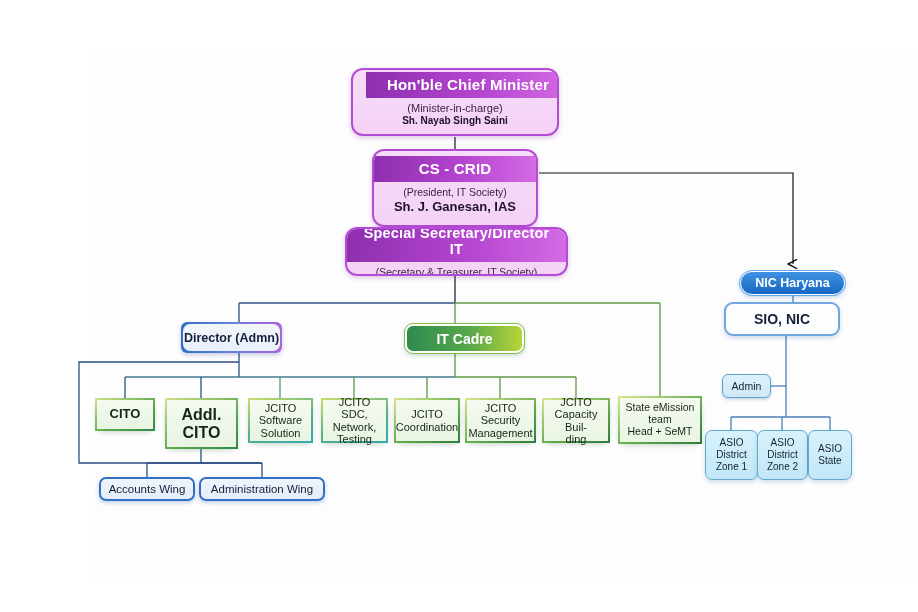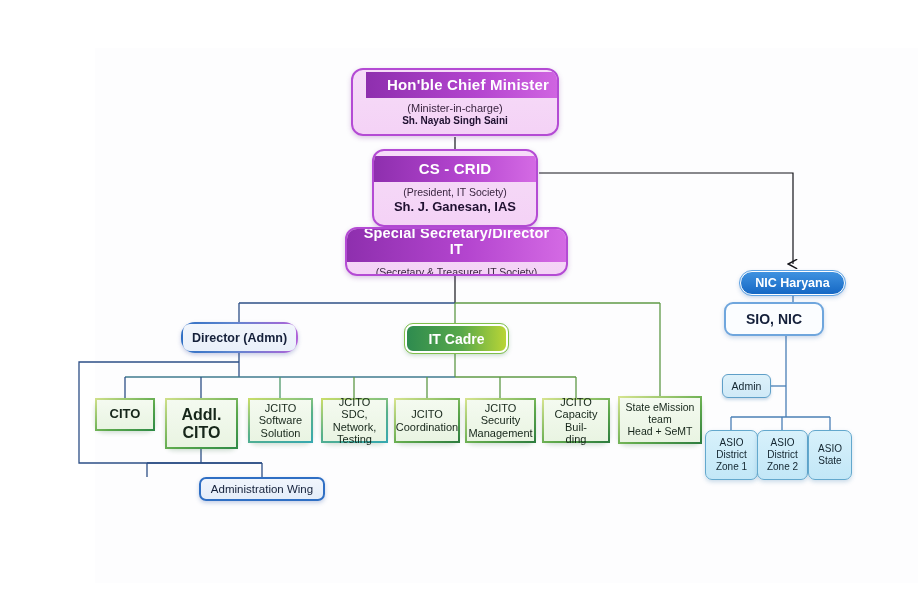--- a/index.html
+++ b/index.html
@@ -36,30 +36,30 @@
   #cm .hdr{font-size:15px;margin-left:26px;}
   #crid{left:372px;top:149px;width:166px;height:78px;}
   #crid .hdr{font-size:15px;}
   #crid .sub{font-size:10.5px;}
   #crid .nm{font-size:13px;}
   #ssec{left:345px;top:227px;width:223px;height:49px;}
   #ssec .hdr{font-size:14.5px;}
   #ssec .sub{font-size:10.5px;padding-bottom:5px;}
 
   
-  #dadmn{left:181px;top:322px;width:117px;height:31px;border-radius:14px;
+  #dadmn{left:181px;top:322px;width:101px;height:31px;border-radius:6px;
          background:linear-gradient(90deg,#2f6fc4 0%,#5f86cf 45%,#b062d8 100%);
          padding:2px;box-shadow:0 2px 4px rgba(60,80,160,.28);}
   #dadmn .inner{width:100%;height:100%;border-radius:7px;
          background:linear-gradient(180deg,#f2f6fc 0%,#e9f0fa 100%);
          display:flex;align-items:center;justify-content:center;
          font-size:12.5px;font-weight:bold;color:#15203a;}
 
   
-  #itcadre{left:405px;top:324px;width:103px;height:29px;border-radius:8px;
+  #itcadre{left:405px;top:324px;width:119px;height:29px;border-radius:8px;
         background:linear-gradient(90deg,#2e8b4f 0%,#58a84a 55%,#b9d536 100%);
         border:2px solid #ffffff;
         outline:1px solid #7fbf4a;
         color:#ffffff;font-size:14px;font-weight:bold;
         box-shadow:0 2px 5px rgba(40,120,60,.3);}
 
   
   .gbox{border-radius:9px;
         background:linear-gradient(180deg,#f4faf0 0%,#e9f4e2 100%);
         font-size:11px;line-height:1.12;color:#16261a;
@@ -79,21 +79,21 @@
   #j4{left:465px;top:398px;width:71px;height:45px;}
   #j5{left:542px;top:398px;width:68px;height:45px;}
   #semt{left:618px;top:396px;width:84px;height:48px;font-size:10.5px;}
 
   
   #nich{left:740px;top:271px;width:105px;height:24px;border-radius:12px;
         background:linear-gradient(180deg,#3f92e0 0%,#1668c4 100%);
         border:1.5px solid #ffffff;outline:1px solid #5ea3e4;
         color:#ffffff;font-size:12.5px;font-weight:bold;
         box-shadow:0 2px 5px rgba(30,90,170,.3);}
-  #sio{left:724px;top:302px;width:100px;height:34px;border-radius:9px;
+  #sio{left:724px;top:302px;width:116px;height:34px;border-radius:9px;
        background:#fbfdff;border:2px solid #6fa6dd;
        font-size:14px;font-weight:bold;color:#15203a;
        box-shadow:0 2px 4px rgba(60,110,180,.25);}
   #admin{left:722px;top:374px;width:49px;height:24px;border-radius:6px;
        background:linear-gradient(180deg,#ddf1fa 0%,#cfe9f7 100%);
        border:1.5px solid #5f9fc8;font-size:10.5px;color:#13252f;
        box-shadow:0 2px 3px rgba(50,120,170,.25);}
   .asio{border-radius:7px;
        background:linear-gradient(180deg,#d8f1fb 0%,#c2e7f7 100%);
        border:1.5px solid #63a8cd;font-size:10px;line-height:1.2;
@@ -217,20 +217,21 @@
     <div>Capacity Buil-</div>
     <div>ding</div>
   </div>
 
   <div class="node gbox gplain" id="semt">
     <div>State eMission</div>
     <div>team</div>
     <div>Head + SeMT</div>
   </div>
 
+  <div class="node wing" id="wacc">Accounts Wing</div>
   <div class="node wing" id="wadm">Administration Wing</div>
 
   <div class="node" id="nich">NIC Haryana</div>
   <div class="node" id="sio">SIO, NIC</div>
   <div class="node" id="admin">Admin</div>
 
   <div class="node asio" id="a1">
     <div>ASIO</div>
     <div>District</div>
     <div>Zone 1</div>

